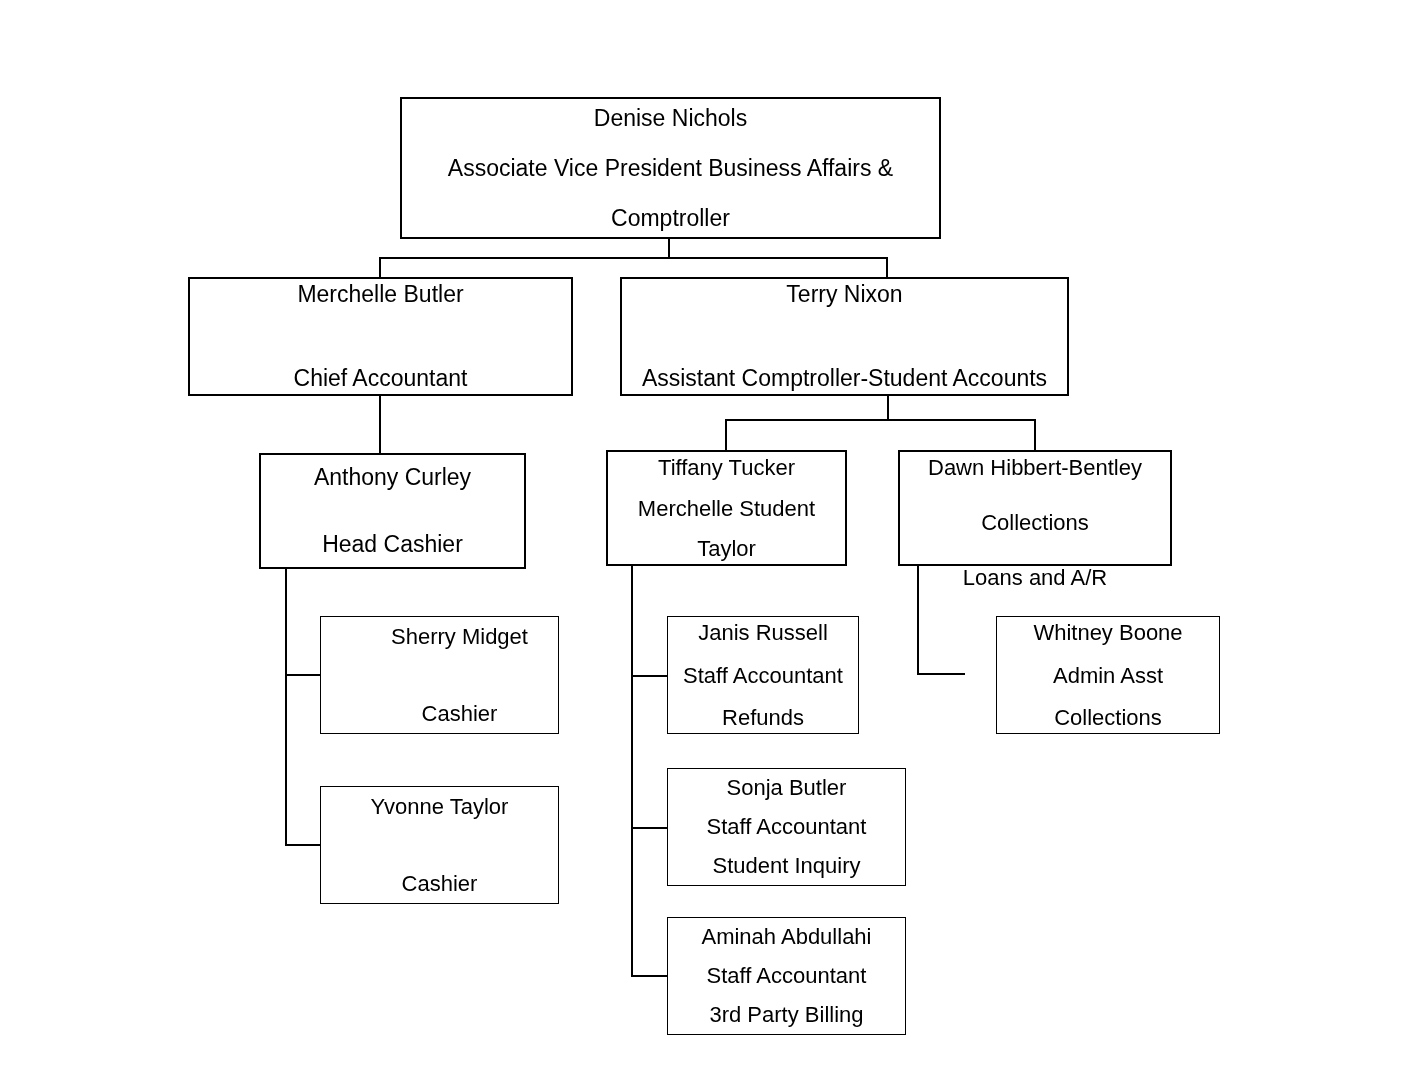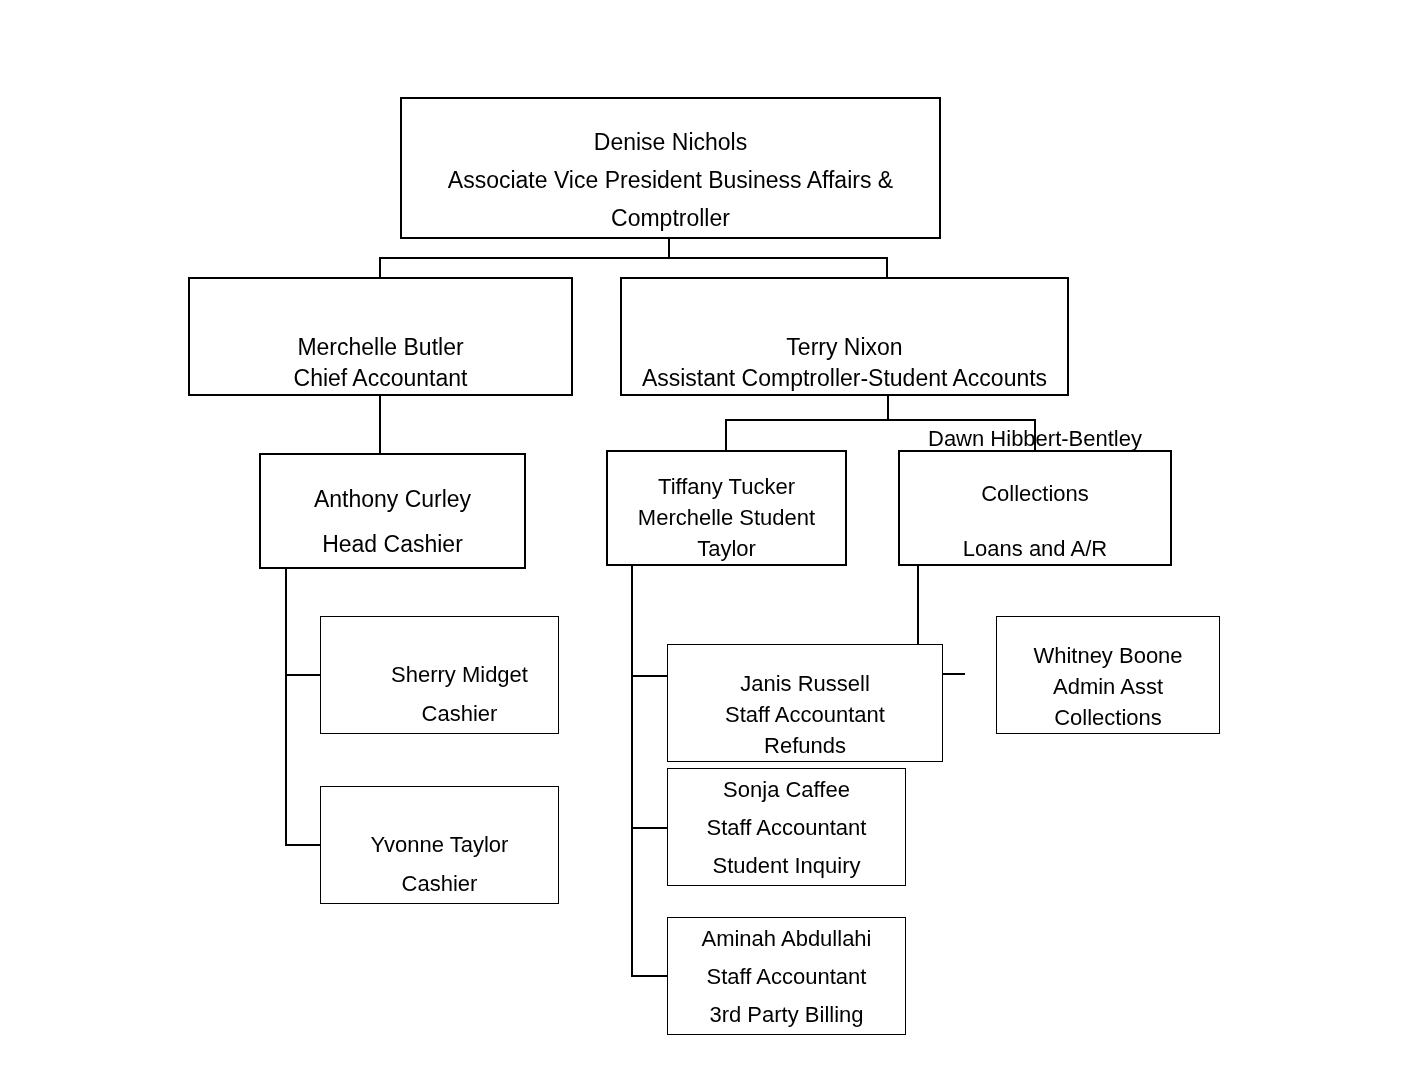--- a/index.html
+++ b/index.html
@@ -20,21 +20,21 @@
     overflow: hidden;
   }
   .node {
     position: absolute;
     box-sizing: border-box;
     background: #ffffff;
     border: 2px solid #000000;
     display: flex;
     flex-direction: column;
     align-items: center;
-    justify-content: flex-end;
+    justify-content: space-between;
     text-align: center;
     z-index: 3;
   }
   .node.thin {
     border-width: 1.5px;
   }
   .node .line {
     display: block;
     white-space: nowrap;
   }
@@ -120,28 +120,28 @@
   <div class="node thin t-leaf" style="left:320px; top:616px; width:239px; height:118px;padding-left:40px;">
     <span class="line">Sherry Midget</span>
     <span class="line">Cashier</span>
   </div>
 
   <div class="node thin t-leaf" style="left:320px; top:786px; width:239px; height:118px;">
     <span class="line">Yvonne Taylor</span>
     <span class="line">Cashier</span>
   </div>
 
-  <div class="node thin t-leaf3" style="left:667px; top:644px; width:276px; height:118px;">
+  <div class="node thin t-leaf3" style="left:667px; top:616px; width:192px; height:118px;">
     <span class="line">Janis Russell</span>
     <span class="line">Staff Accountant</span>
     <span class="line">Refunds</span>
   </div>
 
   <div class="node thin t-leaf3w" style="left:667px; top:768px; width:239px; height:118px;">
-    <span class="line">Sonja Caffee</span>
+    <span class="line">Sonja Butler</span>
     <span class="line">Staff Accountant</span>
     <span class="line">Student Inquiry</span>
   </div>
 
   <div class="node thin t-leaf3w" style="left:667px; top:917px; width:239px; height:118px;">
     <span class="line">Aminah Abdullahi</span>
     <span class="line">Staff Accountant</span>
     <span class="line">3rd Party Billing</span>
   </div>
 

